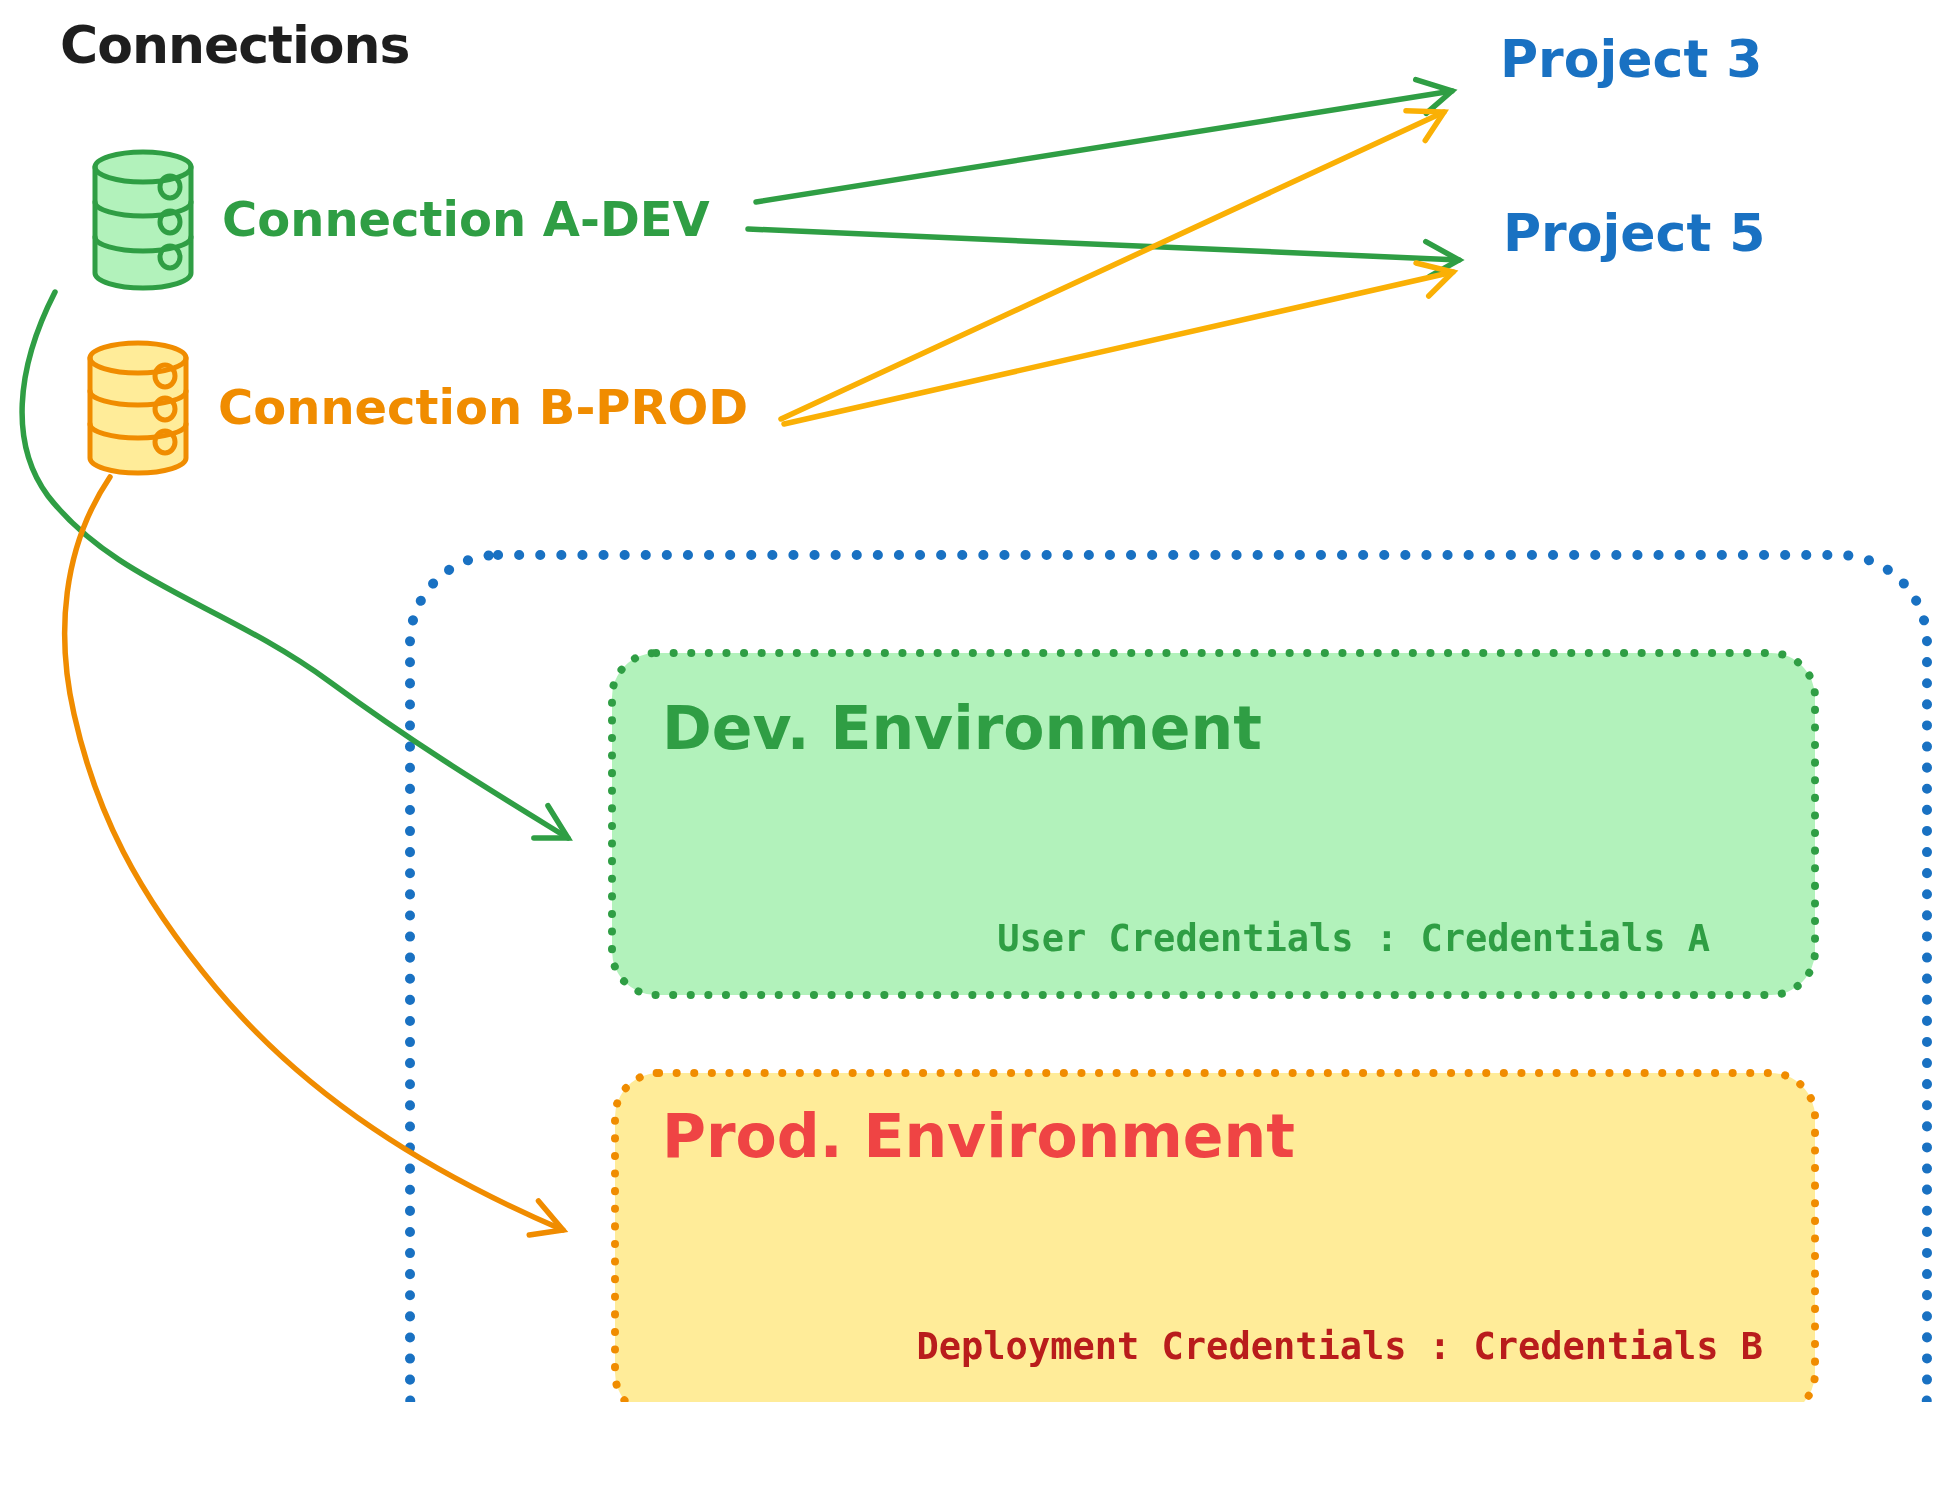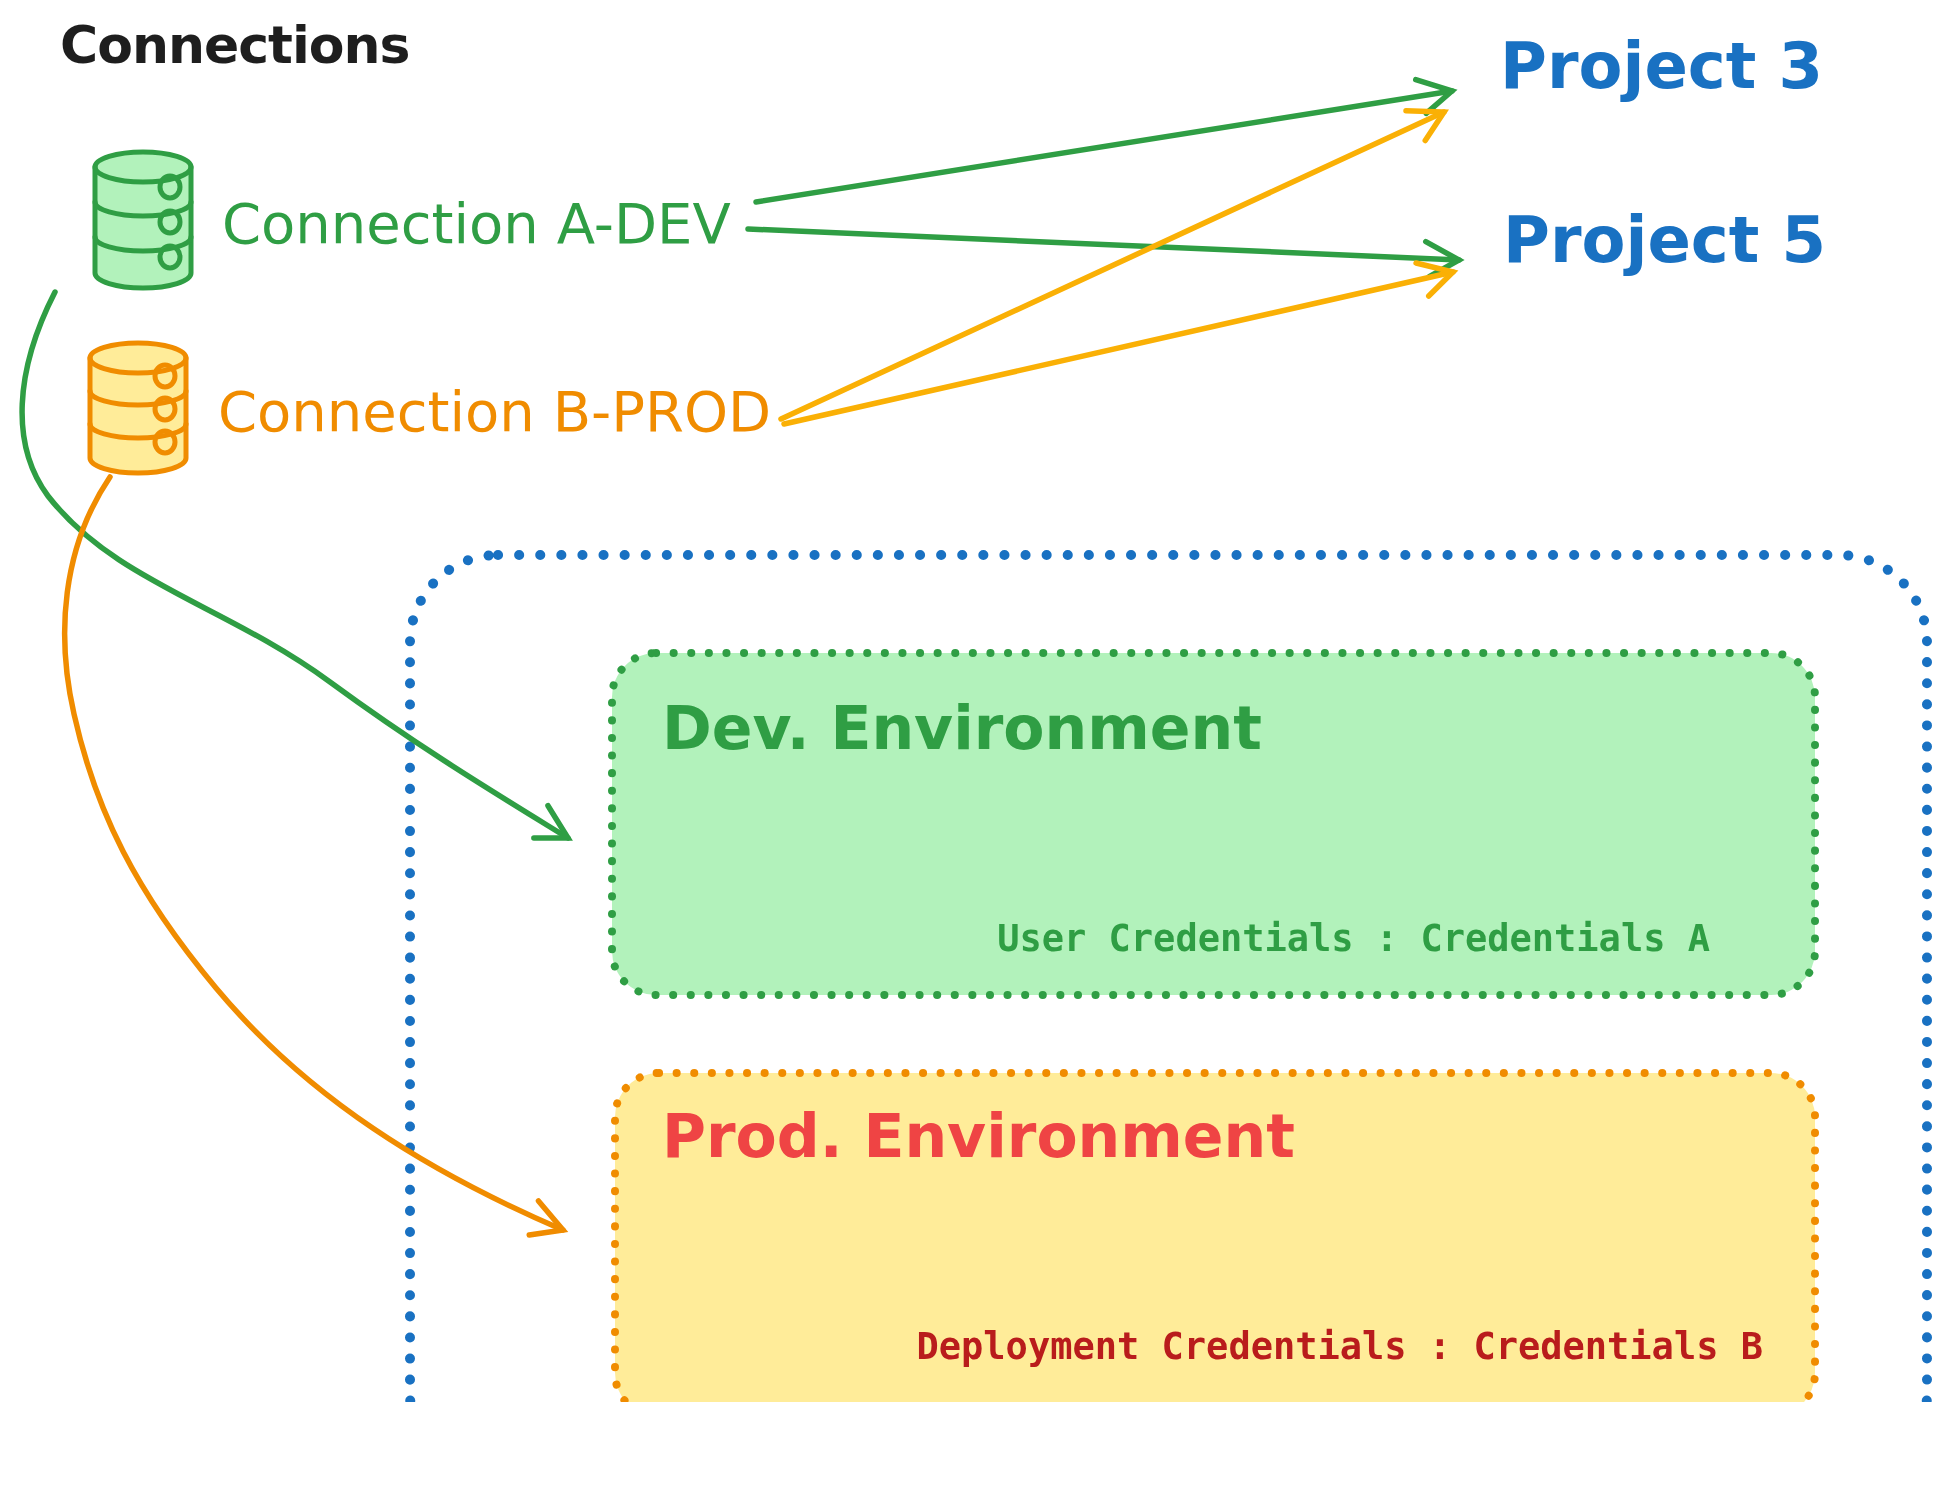--- a/index.html
+++ b/index.html
@@ -9,24 +9,24 @@
     background:#ffffff;
     overflow:hidden;
     font-family:"DejaVu Sans", sans-serif;
   }
   .art{position:absolute;left:0;top:0;width:1948px;height:1506px;}
   .txt{position:absolute;white-space:nowrap;line-height:1.15;}
   .title{
     left:60px;top:16px;
     font-size:52px;font-weight:700;letter-spacing:-1px;color:#1e1e1e;
   }
-  .conn-label{font-size:56px;font-weight:400;}
+  .conn-label{font-size:48px;font-weight:700;}
   .conn-a{left:222px;top:192px;color:#2f9e44;}
   .conn-b{left:218px;top:380px;color:#f08c00;}
-  .project{font-size:64px;font-weight:600;color:#1971c2;}
+  .project{font-size:52px;font-weight:600;color:#1971c2;}
   .p3{left:1500px;top:30px;}
   .p2{left:1503px;top:204px;}
   .p1{left:1515px;top:414px;}
   .env-title{font-size:60px;font-weight:700;}
   .env-dev{left:662px;top:694px;color:#2f9e44;}
   .env-prod{left:662px;top:1102px;color:#ef4444;}
   .cred{
     font-family:"DejaVu Sans Mono", monospace;
     font-size:37px;font-weight:700;
   }

